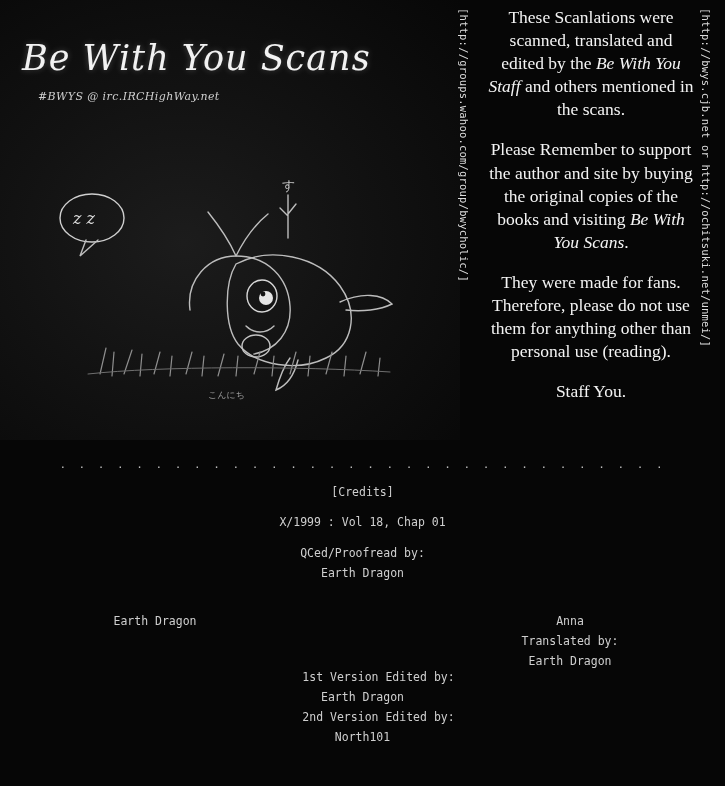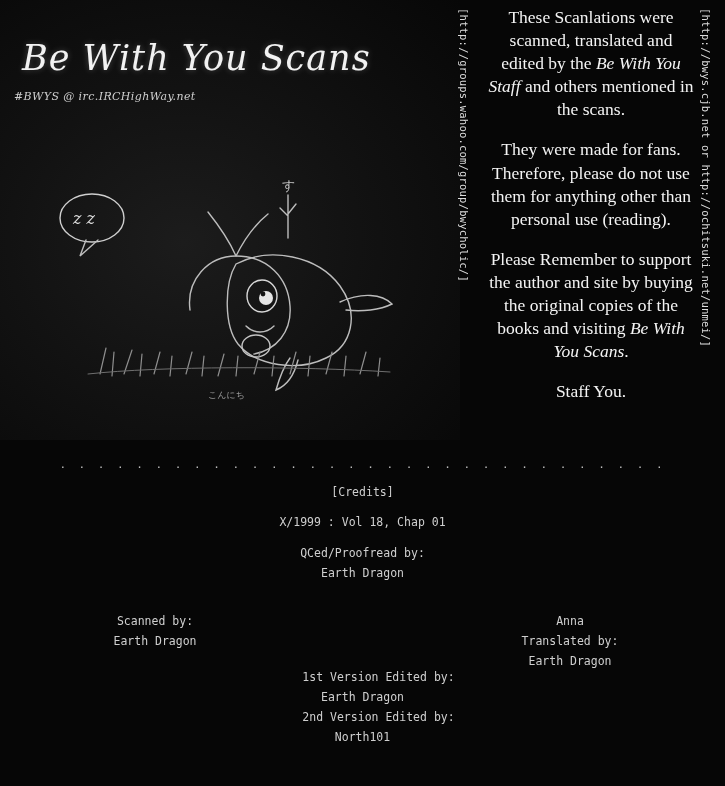--- a/index.html
+++ b/index.html
@@ -37,21 +37,21 @@
     font-family: "DejaVu Serif", serif;
     font-style: italic;
     font-size: 35px;
     letter-spacing: 1px;
     color: #f2f2f2;
     text-shadow: 0 0 6px rgba(255,255,255,0.25);
     white-space: nowrap;
   }
   .logo-sub {
     position: absolute;
-    left: 14px;
+    left: 38px;
     top: 90px;
     font-family: "DejaVu Serif", serif;
     font-style: italic;
     font-size: 11px;
     color: #cfcfcf;
     letter-spacing: 0.4px;
     white-space: nowrap;
   }
 
   
@@ -179,39 +179,38 @@
         <text x="168" y="238" font-family="DejaVu Sans, sans-serif" font-size="9" fill="#9d9d9d">こんにち</text>
       </svg>
     </div>
   </div>
 
   <div class="vurl vurl-left">[http://groups.wahoo.com/group/bwycholic/]</div>
   <div class="vurl vurl-right">[http://bwys.cjb.net or http://ochitsuki.net/unmei/]</div>
 
   <div class="notice">
     <p><span>These Scanlations were scanned, translated and edited by the </span><span class="em">Be With You Staff</span><span> and others mentioned in the scans.</span></p>
+    <p><span>Please Remember to support the author and site by buying the original copies of the books and visiting </span><span class="em">Be With You Scans</span><span>.</span></p>
     <p>They were made for fans. Therefore, please do not use them for anything other than personal use (reading).</p>
-    <p><span>Please Remember to support the author and site by buying the original copies of the books and visiting </span><span class="em">Be With You Scans</span><span>.</span></p>
     <p>Staff You.</p>
   </div>
 
   <div class="credits">
     <div class="dots">. . . . . . . . . . . . . . . . . . . . . . . . . . . . . . . .</div>
     <div>[Credits]</div>
     <div class="spacer-sm"></div>
     <div>X/1999 : Vol 18, Chap 01</div>
     <div class="spacer-sm"></div>
     <div class="credits-block">
       <div>QCed/Proofread by:</div>
       <div>Earth Dragon</div>
     </div>
 
     <div class="side-row">
       <div class="side-left">
-        <div>Scanned by:</div>
         <div>Earth Dragon</div>
       </div>
       <div class="side-right">
         <div>Anna</div>
         <div>Translated by:</div>
         <div>Earth Dragon</div>
       </div>
     </div>
 
     <div>

